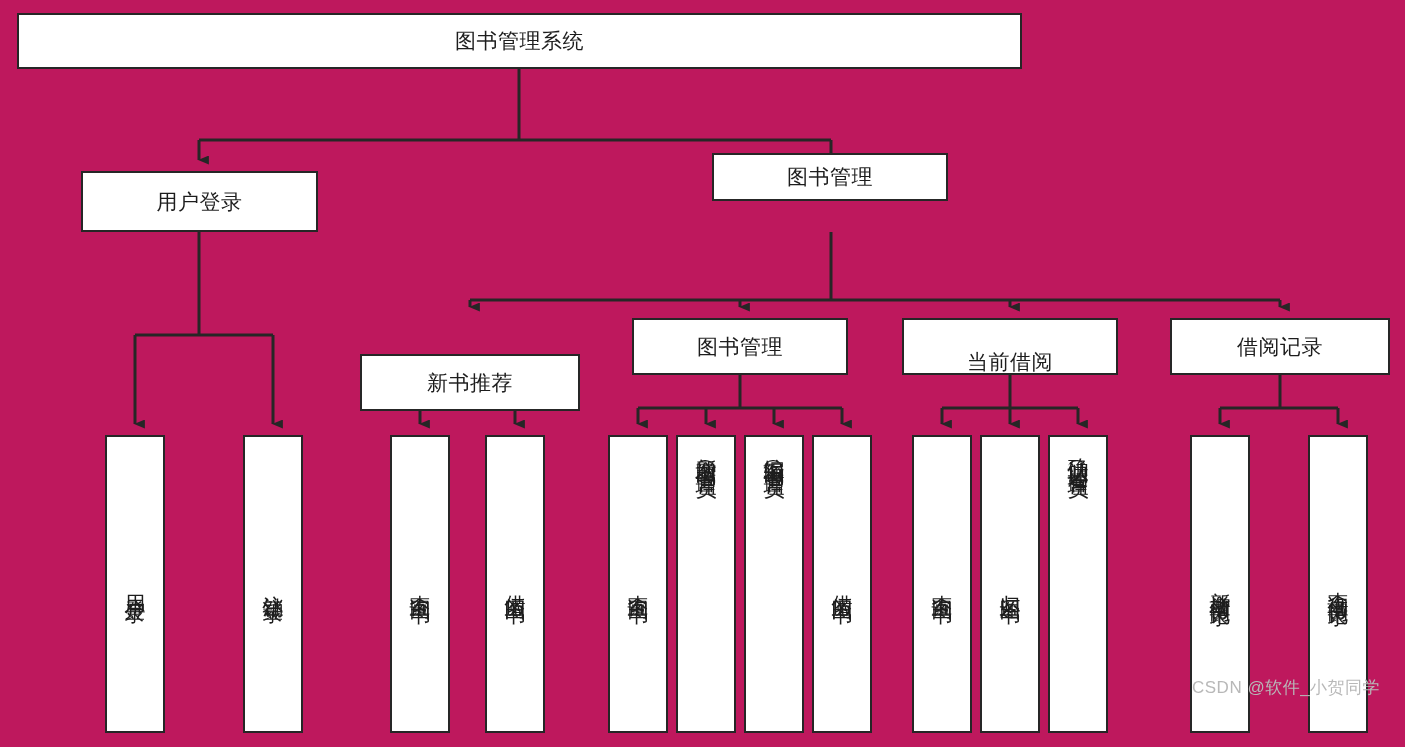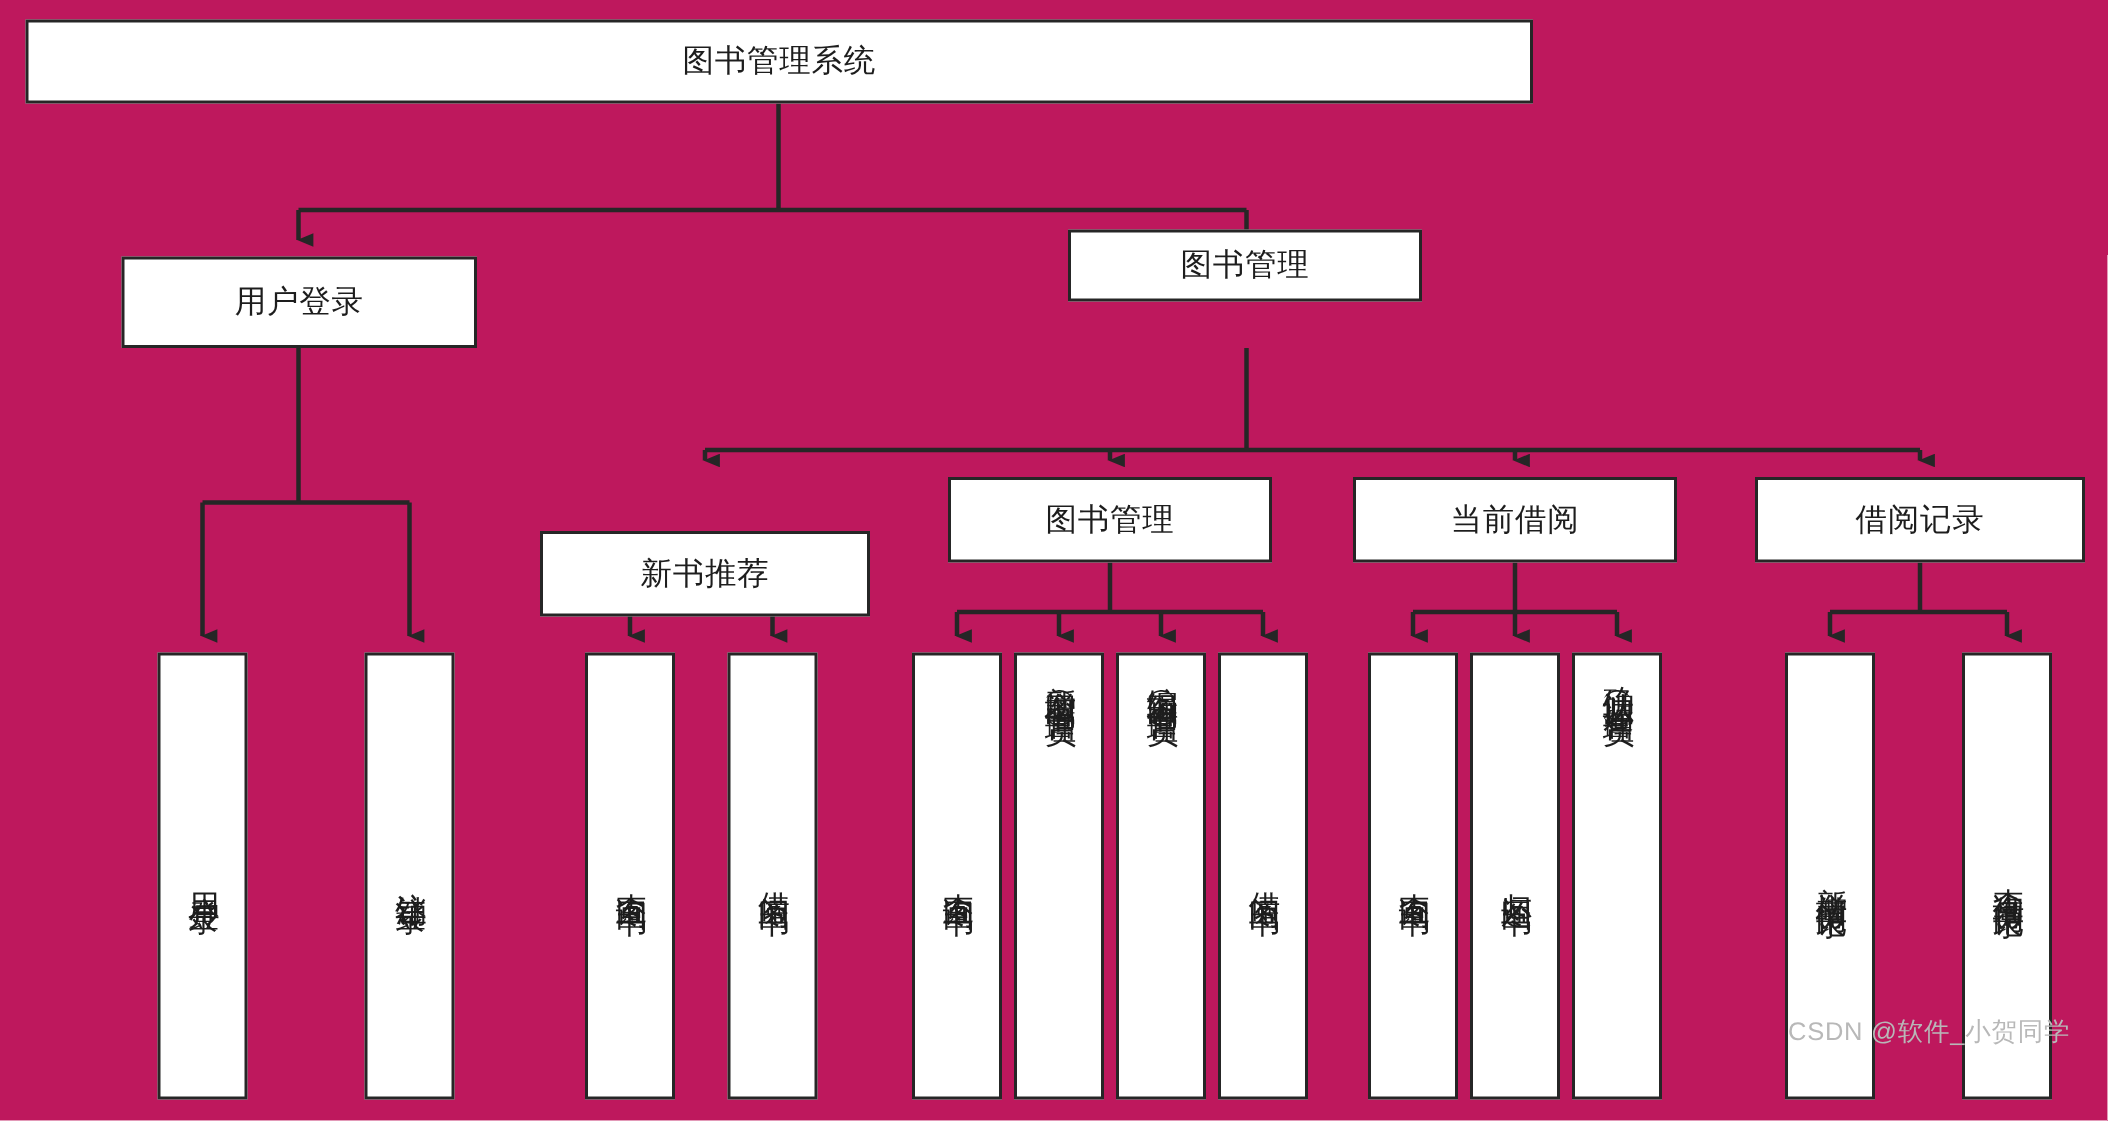--- a/index.html
+++ b/index.html
@@ -131,21 +131,21 @@
   <div class="node-box" style="left:712px; top:153px; width:236px; height:48px;">
     <span class="node-label-h">图书管理</span>
   </div>
 
   <div class="node-box" style="left:360px; top:318px; width:220px; height:57px;margin-top:36px;">
     <span class="node-label-h">新书推荐</span>
   </div>
   <div class="node-box" style="left:632px; top:318px; width:216px; height:57px;">
     <span class="node-label-h">图书管理</span>
   </div>
-  <div class="node-box" style="left:902px; top:318px; width:216px; height:57px;">
+  <div class="node-box" style="left:902px; top:318px; width:216px; height:57px;align-items:flex-end;">
     <span class="node-label-h">当前借阅</span>
   </div>
   <div class="node-box" style="left:1170px; top:318px; width:220px; height:57px;">
     <span class="node-label-h">借阅记录</span>
   </div>
 
   <div class="node-box leaf" style="left:105px; top:435px; width:60px; height:298px;">
     <span class="node-label-v">用户登录</span>
   </div>
   <div class="node-box leaf" style="left:243px; top:435px; width:60px; height:298px;">

